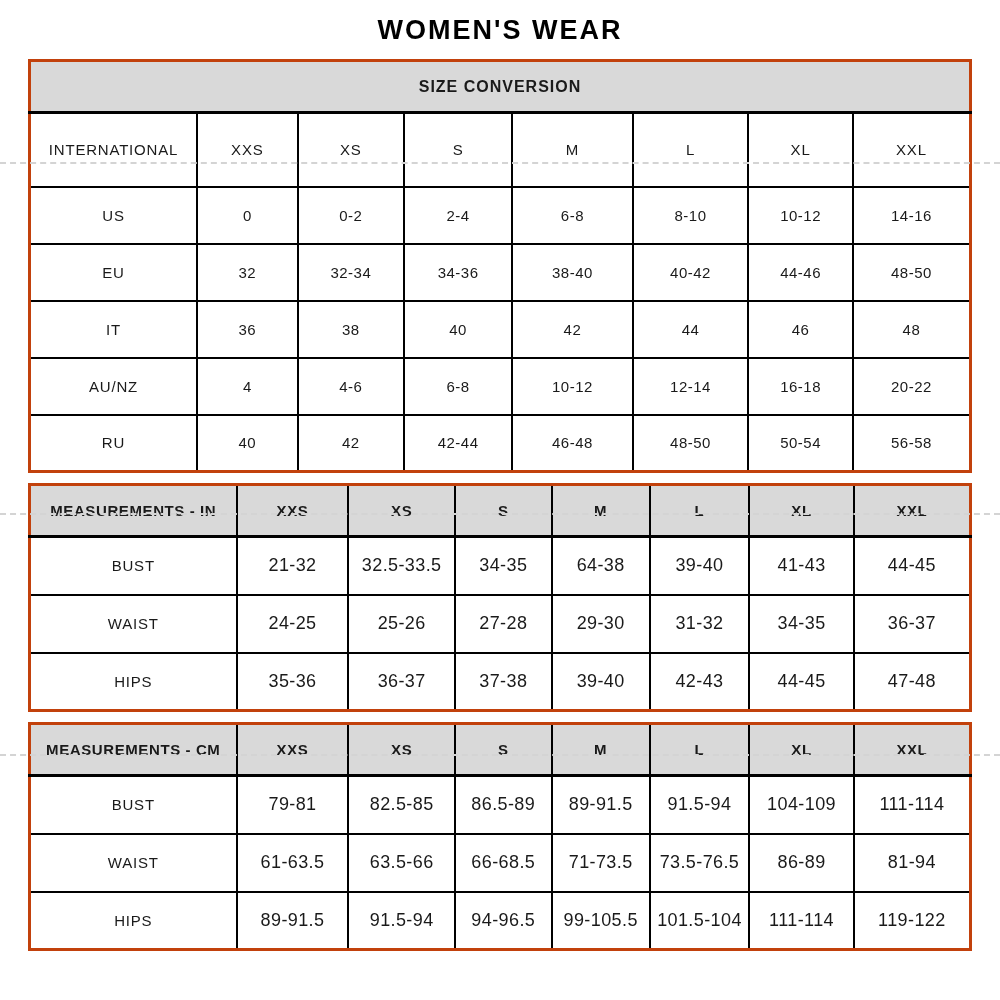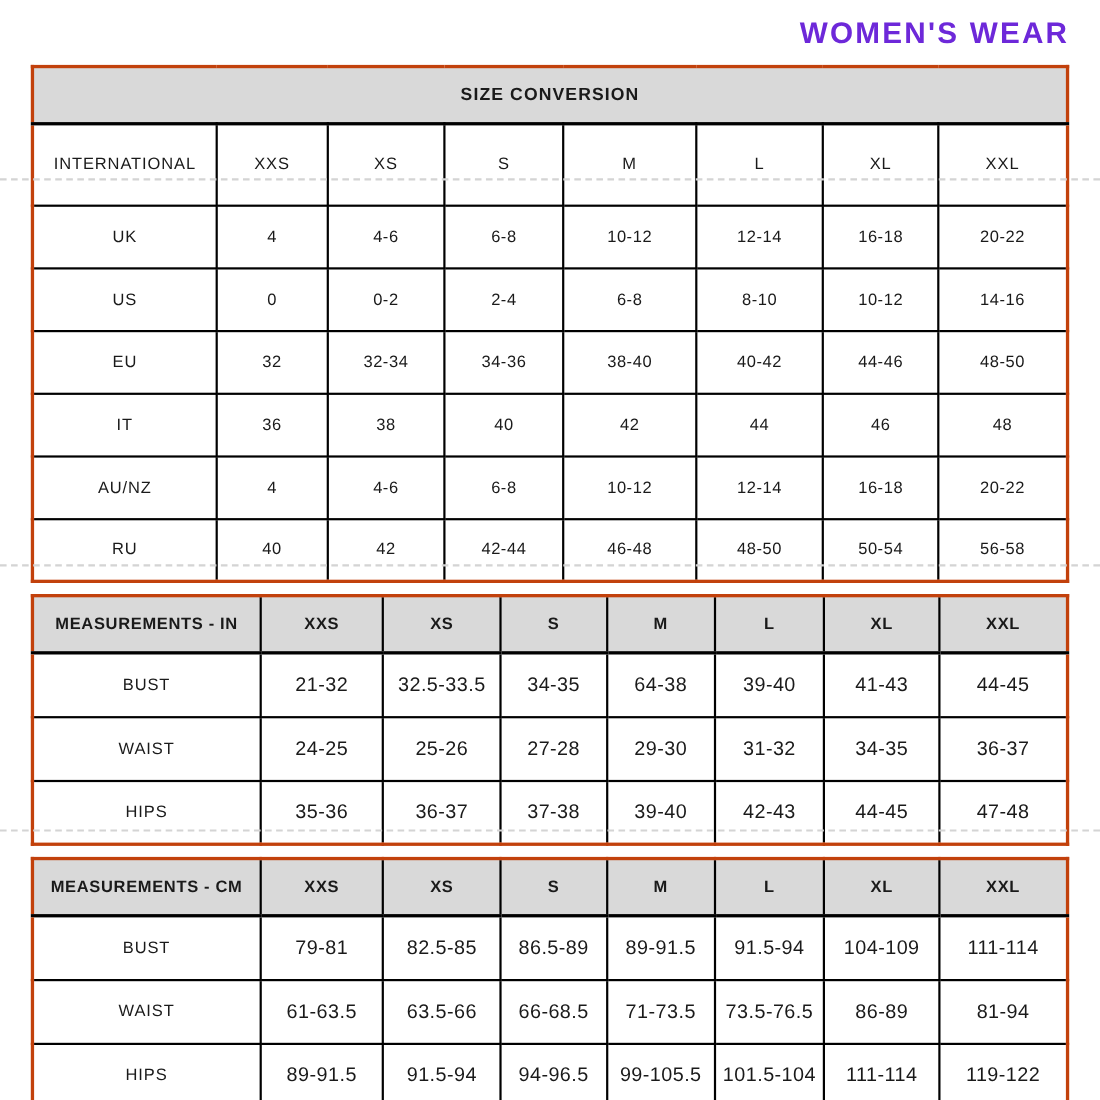--- a/index.html
+++ b/index.html
@@ -7,26 +7,26 @@
   body {
     background: #ffffff;
     font-family: "Liberation Sans", sans-serif;
     color: #1a1a1a;
     position: relative;
     overflow: hidden;
   }
   .page { padding: 0 28px; position: relative; z-index: 1; }
 
   .title {
-    text-align: right;
+    text-align: center;
     font-size: 27px;
     font-weight: 700;
     letter-spacing: 2px;
     padding: 15px 0 13px 0;
-    color: #6d28d9;
+    color: #000000;
   }
 
   table {
     width: 100%;
     border-collapse: collapse;
     table-layout: fixed;
     background: transparent;
   }
   .tbl { border: 3px solid #c2410c; }
   .tbl th, .tbl td {
@@ -122,30 +122,20 @@
         <th class="colhead">XS</th>
         <th class="colhead">S</th>
         <th class="colhead">M</th>
         <th class="colhead">L</th>
         <th class="colhead">XL</th>
         <th class="colhead">XXL</th>
       </tr>
     </thead>
     <tbody id="conv-body">
         <tr>
-          <td class="row-label">UK</td>
-          <td>4</td>
-          <td>4-6</td>
-          <td>6-8</td>
-          <td>10-12</td>
-          <td>12-14</td>
-          <td>16-18</td>
-          <td>20-22</td>
-        </tr>
-        <tr>
           <td class="row-label">US</td>
           <td>0</td>
           <td>0-2</td>
           <td>2-4</td>
           <td>6-8</td>
           <td>8-10</td>
           <td>10-12</td>
           <td>14-16</td>
         </tr>
         <tr>

